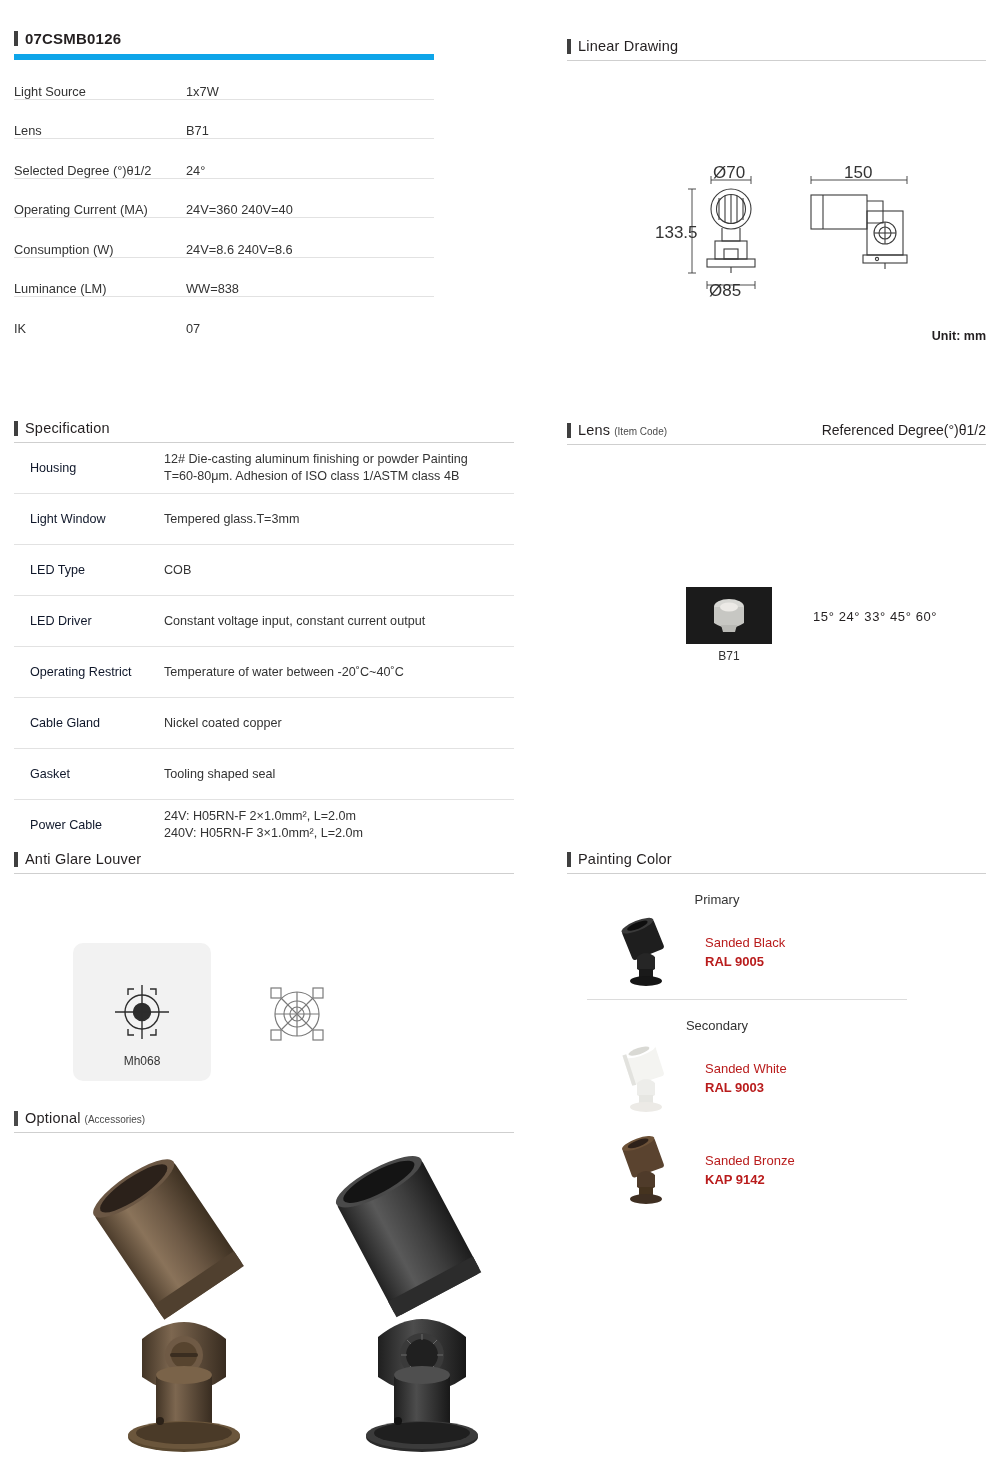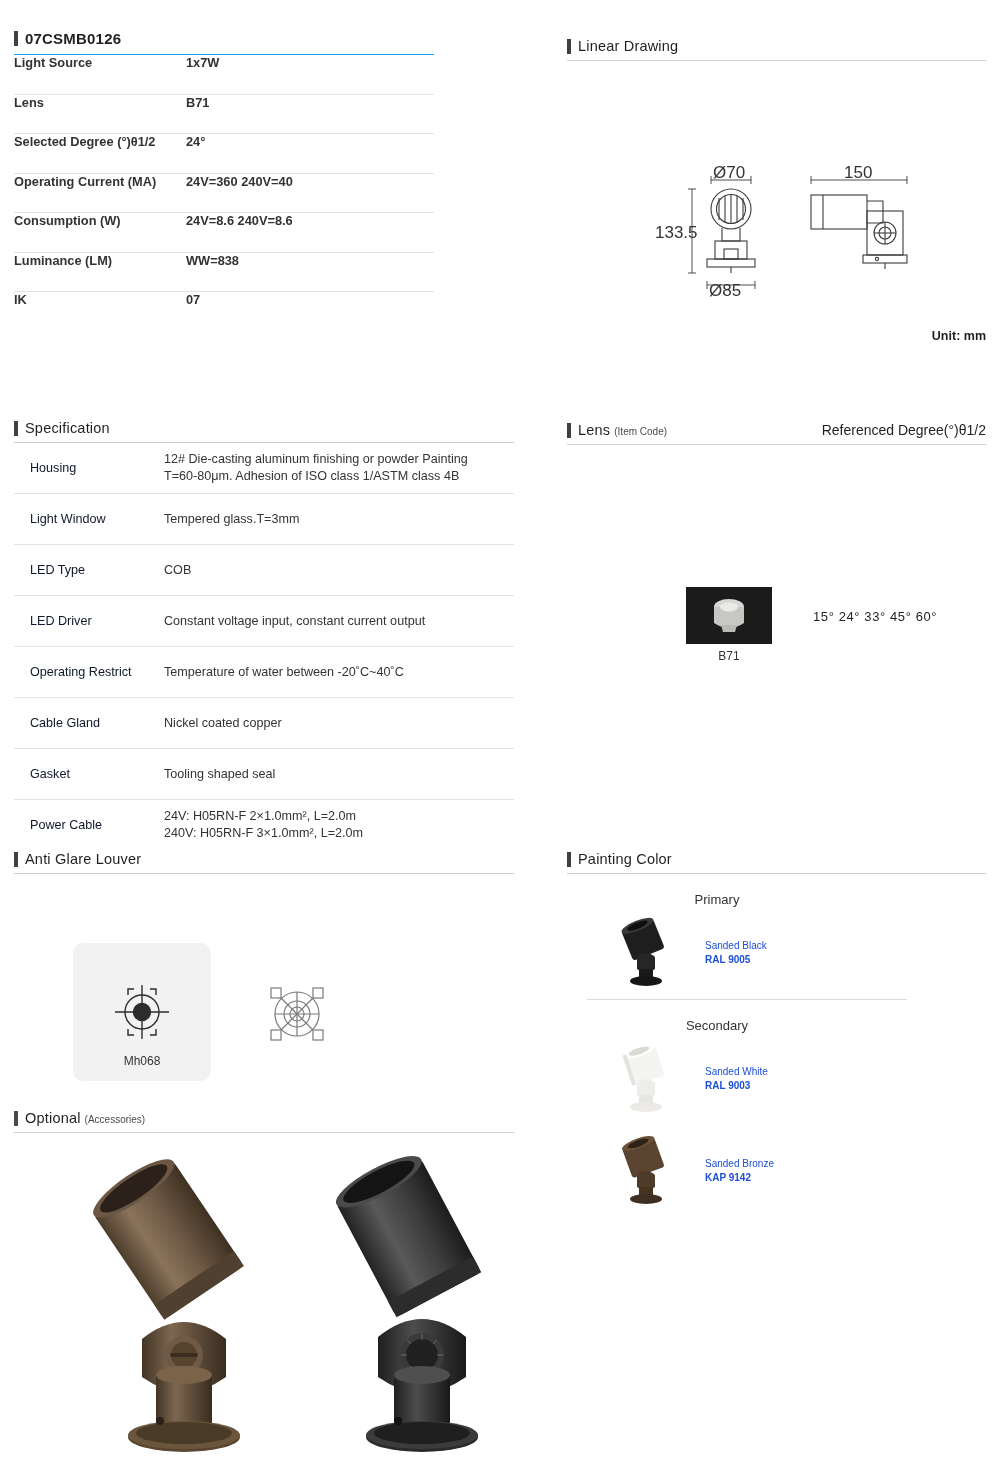--- a/index.html
+++ b/index.html
@@ -54,29 +54,28 @@
   }
 
   
   #params {
     position: absolute;
     left: 14px;
     top: 30px;
     width: 420px;
   }
   #params .sec-head {
-    border-bottom: 1px solid #0ea5e9;
+    border-bottom: 6px solid #0ea5e9;
     padding-bottom: 7px;
   }
   .prow {
     display: flex;
     border-bottom: 1px solid #e2e2e2;
     height: 38.5px;
-    align-items: flex-start;
-    font-weight: bold;
+    align-items: flex-end;
   }
   .prow:last-child { border-bottom: none; }
   .pkey {
     width: 172px;
     font-size: 12.8px;
     color: #333;
     flex: none;
   }
   .pval {
     font-size: 12.8px;
@@ -224,22 +223,22 @@
     height: 92px;
   }
   .paint-thumb {
     width: 118px;
     flex: none;
     display: flex;
     justify-content: center;
     align-items: center;
   }
   .paint-text {
-    font-size: 10px;
-    color: #1d4ed8;
+    font-size: 13px;
+    color: #b91c1c;
     line-height: 1.45;
   }
   .paint-text b { font-weight: bold; }
   .paint-divider {
     border-bottom: 1px solid #dcdcdc;
     width: 320px;
     margin-left: 20px;
   }
 
   

